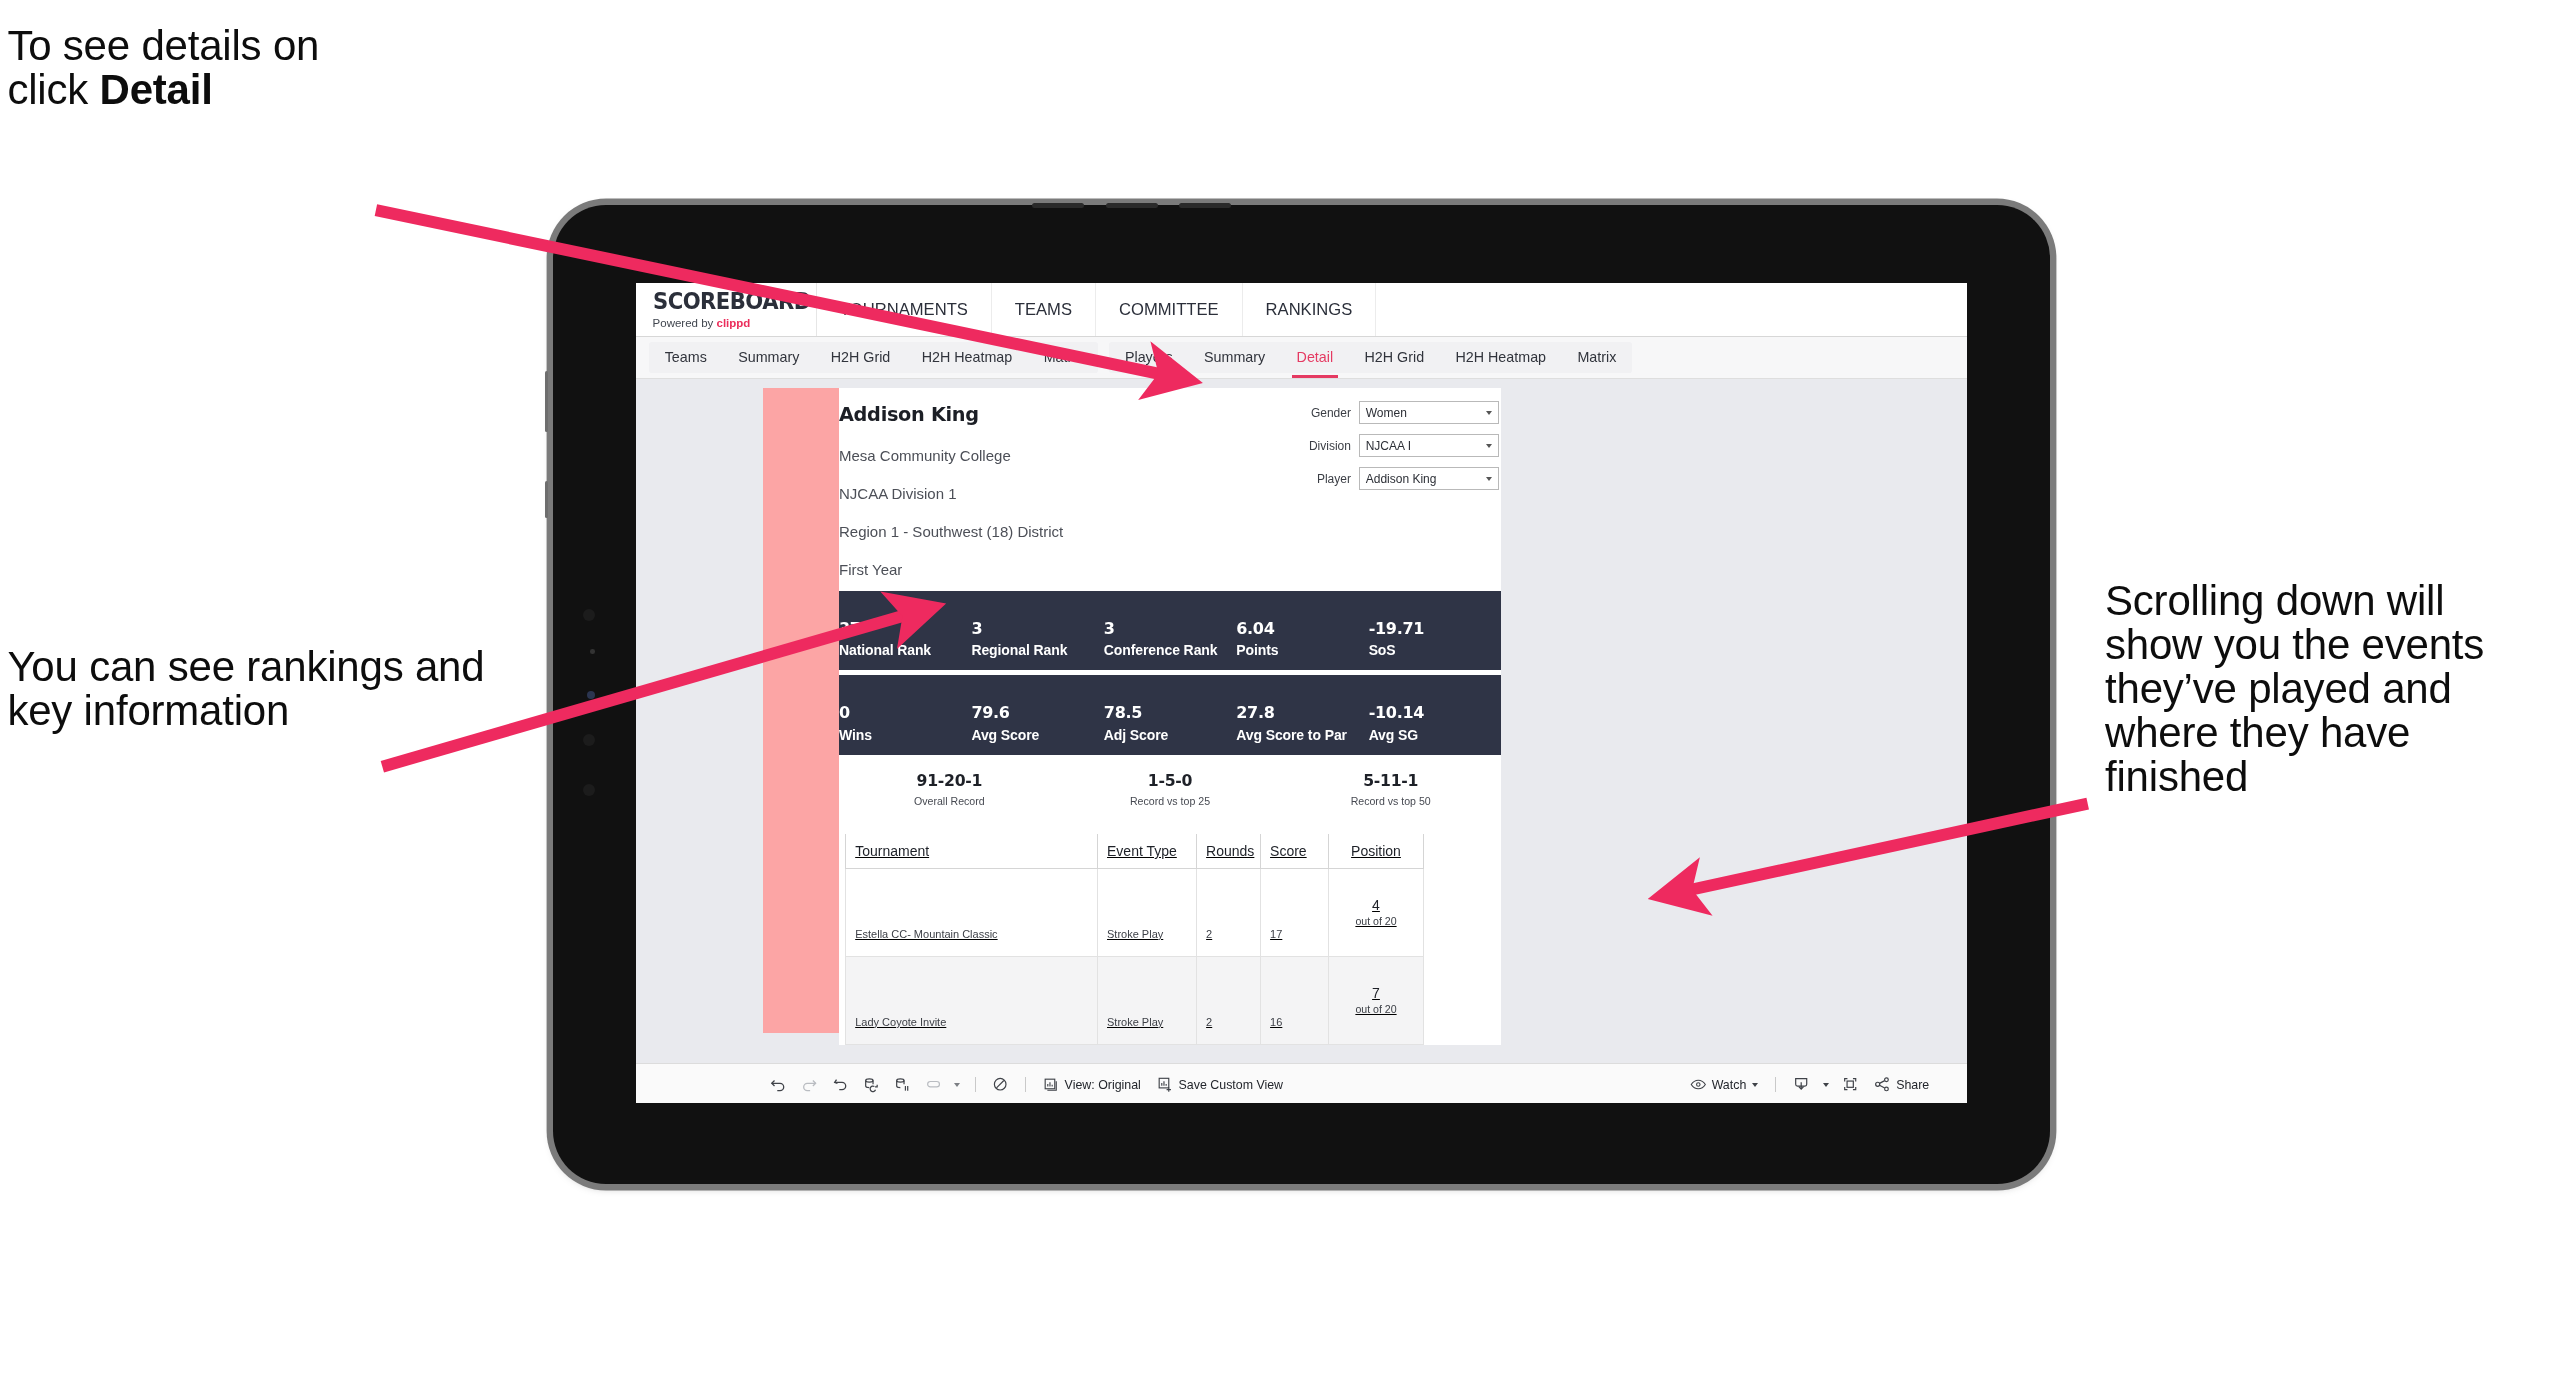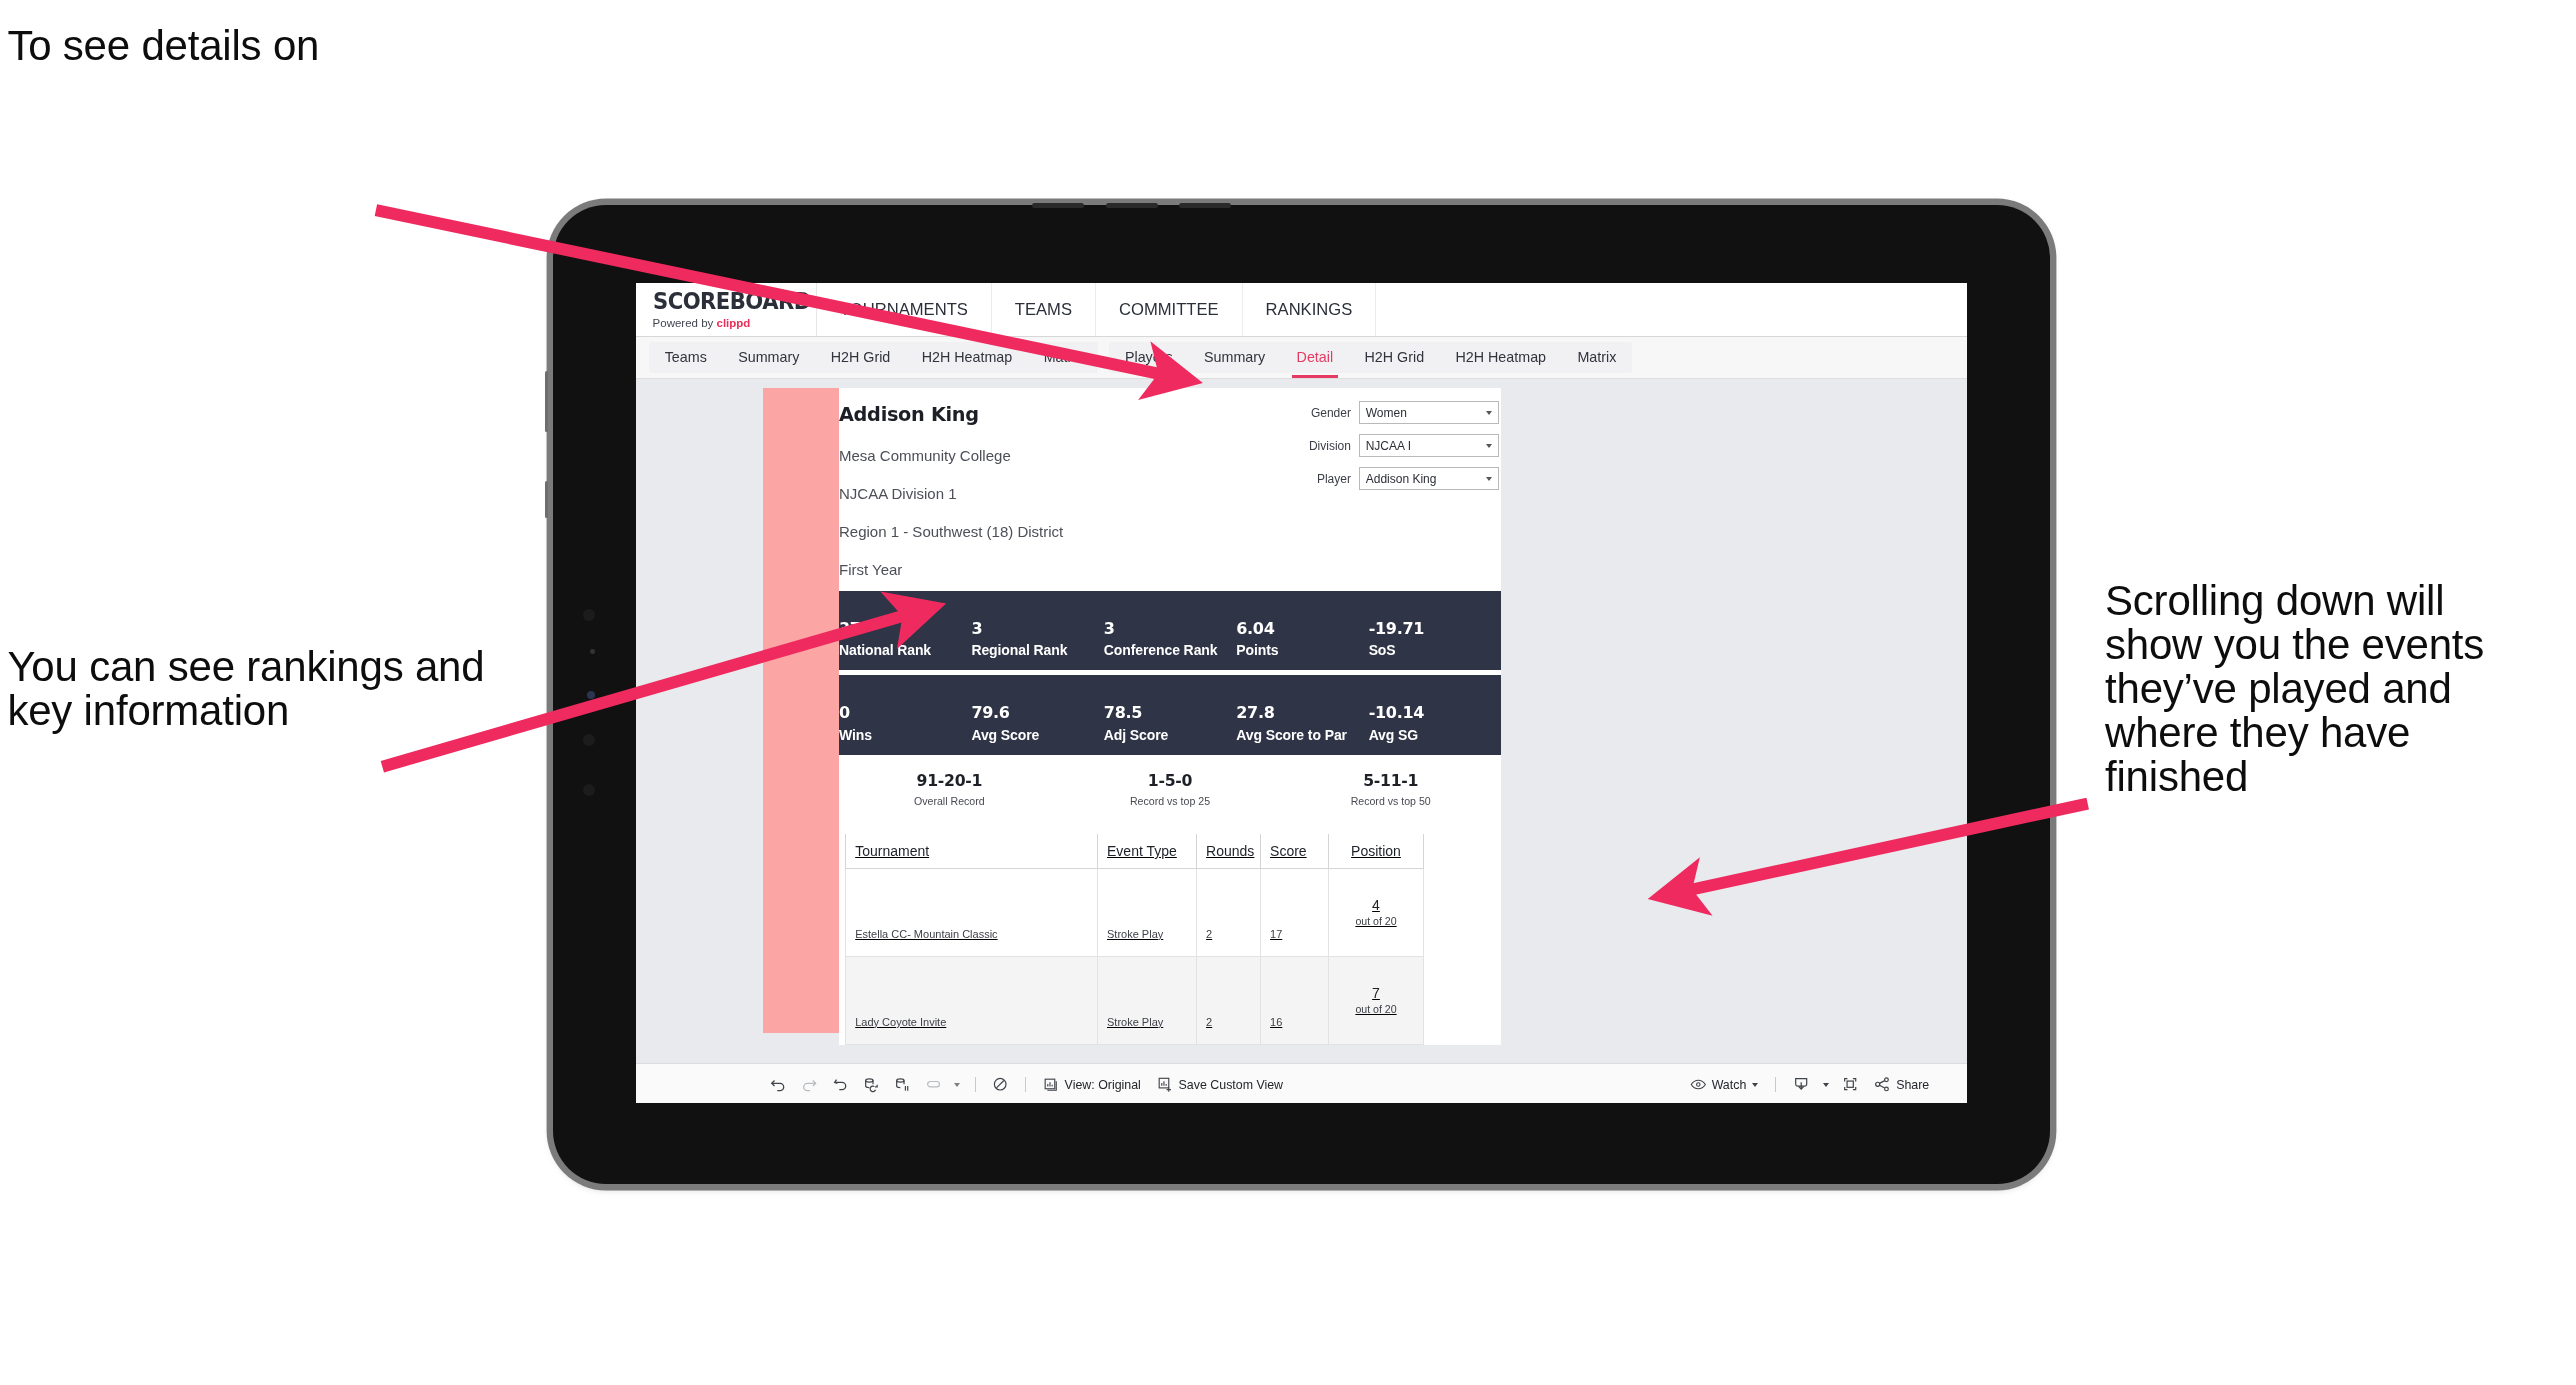--- a/index.html
+++ b/index.html
@@ -423,20 +423,21 @@
           </div>
         </div>
       </div>
 
     </div>
   </div>
 </div>
 
 <div class="callout" id="callout-detail">
   <div>To see details on</div>
+  <div><span>click </span><b>Detail</b></div>
 </div>
 
 <div class="callout" id="callout-rankings">You can see rankings and key information</div>
 
 <div class="callout" id="callout-scroll">Scrolling down will show you the events they’ve played and where they have finished</div>
 
 <svg class="arrow-layer" viewBox="0 0 2796 1504">
   <defs>
     <marker id="ah" markerWidth="5" markerHeight="5" refX="2.2" refY="2.5" orient="auto">
       <path d="M0,0 L5,2.5 L0,5 L1.2,2.5 Z" fill="#ee2a5f"></path>

